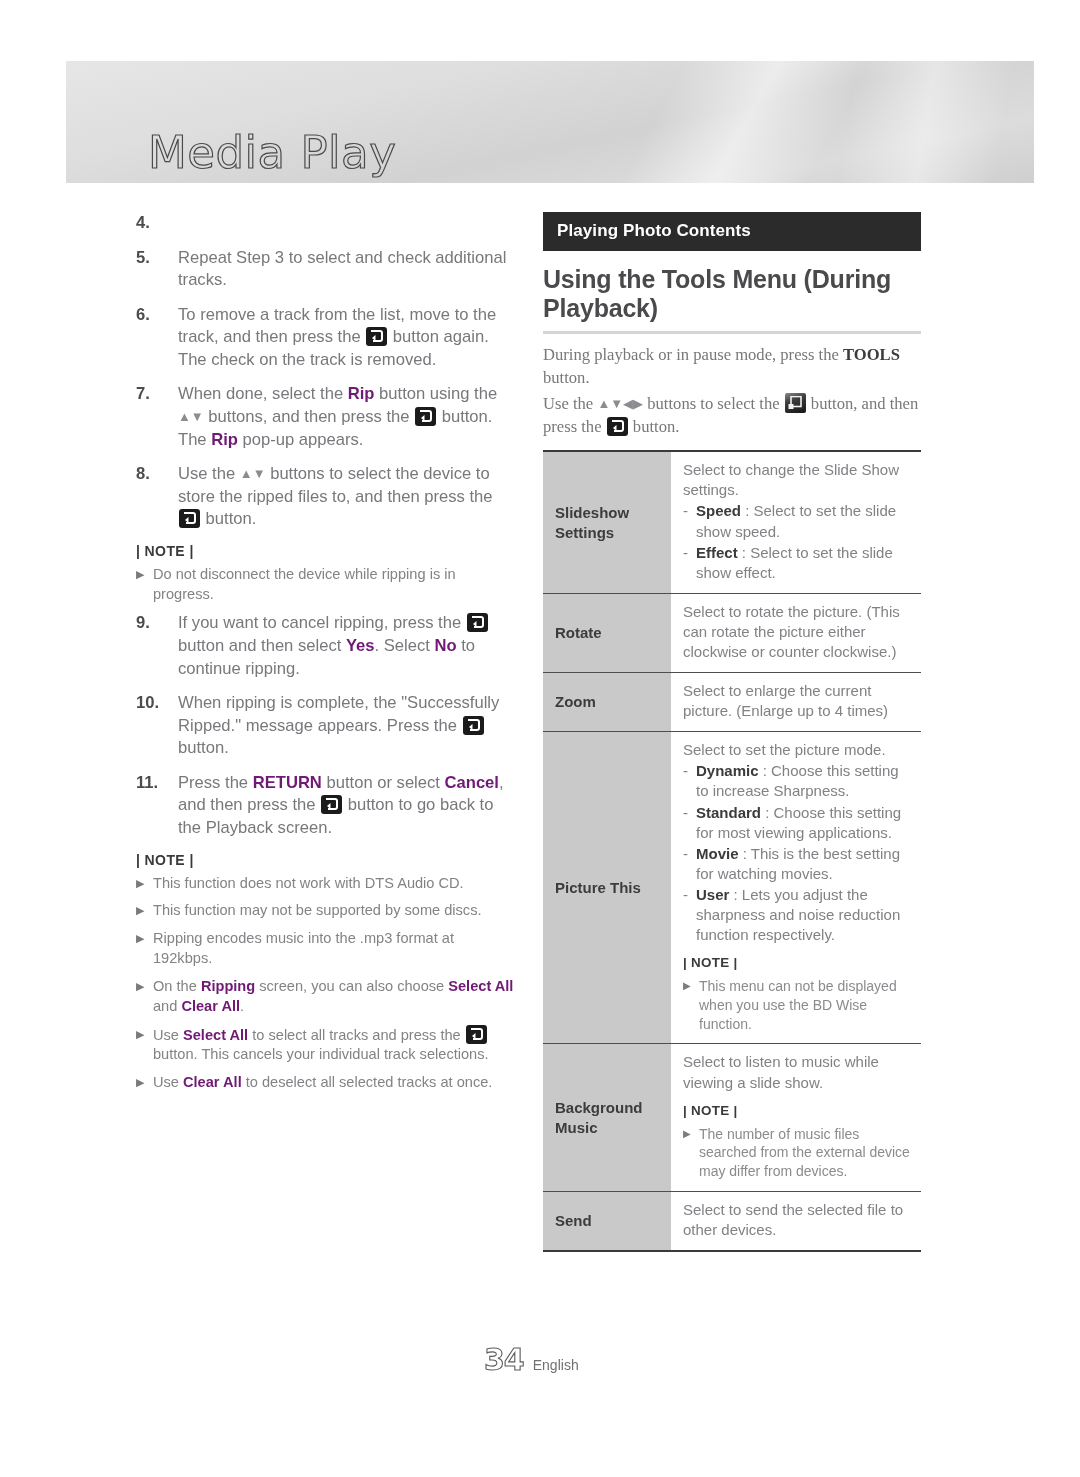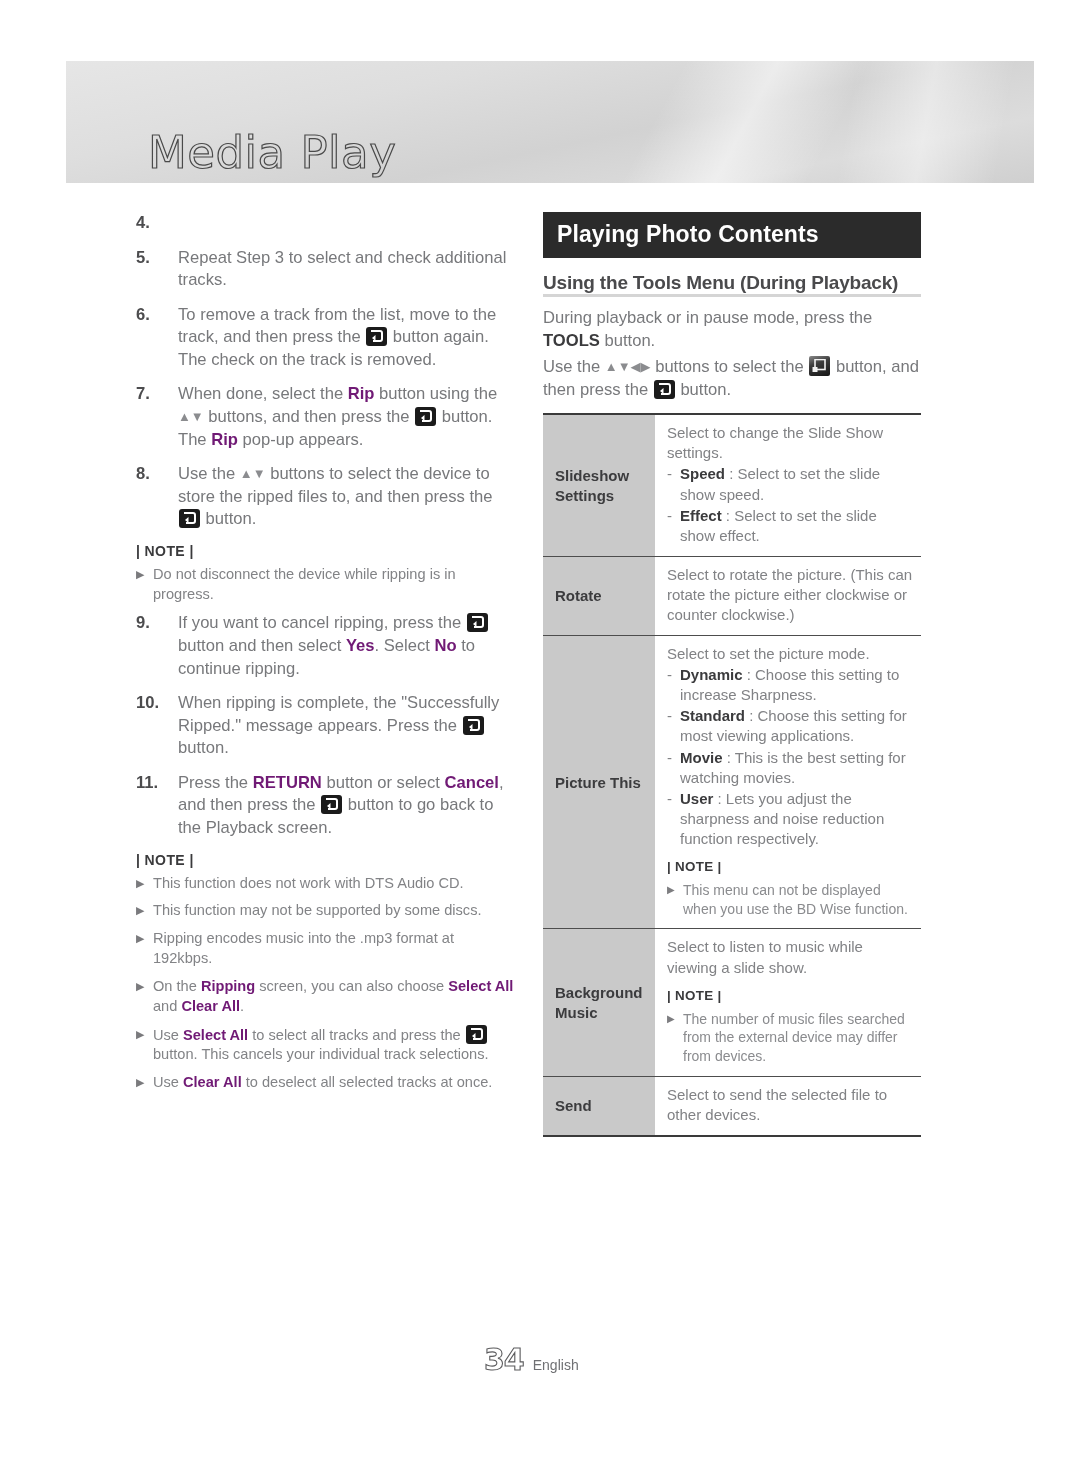--- a/index.html
+++ b/index.html
@@ -101,67 +101,68 @@
     color: #7a7a7d;
     font-size: 11px;
     line-height: 1.7;
   }
   .note-text { flex: 1 1 auto; }
 
   
   .section-bar {
     background: #2b2b2b;
     color: #ffffff;
-    font-size: 23px;
+    font-size: 17px;
     font-weight: bold;
     padding: 9px 8px 10px 14px;
     letter-spacing: 0.1px;
     margin-bottom: 14px;
     width: 378px;
     box-sizing: border-box;
   }
   .intro-text {
     font-size: 16.6px;
     line-height: 1.36;
     color: #77787b;
     margin-bottom: 14px;
   }
   .subsection {
-    font-size: 19px;
+    font-size: 25px;
     font-weight: bold;
     color: #4a4a4c;
-    padding-bottom: 0;
+    padding-bottom: 8px;
     border-bottom: 3px solid #d5d5d5;
     margin-bottom: 10px;
     letter-spacing: -0.2px;
   }
   .body-text {
     font-size: 16.6px;
     line-height: 1.36;
     color: #77787b;
     margin-bottom: 4px;
+    font-family: Liberation Serif, serif;
   }
   .body-text b { color: #3b3b3d; font-weight: bold; }
 
   
   .tools-table {
     border-collapse: collapse;
     width: 378px;
     margin-top: 12px;
     border-top: 2.5px solid #3a3a3a;
     border-bottom: 2.5px solid #3a3a3a;
   }
   .tools-table td {
     vertical-align: top;
     border-bottom: 1.6px solid #4d4d4d;
     padding: 0;
   }
   .tools-table tr:last-child td { border-bottom: none; }
   .tt-label {
-    width: 112px;
+    width: 128px;
     background: #c9c9c9;
     color: #3c3c3e;
     font-size: 15px;
     font-weight: bold;
     line-height: 1.3;
     padding: 10px 0 10px 12px !important;
     vertical-align: middle !important;
     box-sizing: border-box;
   }
   .tt-desc {
@@ -385,20 +386,26 @@
             </div>
           </td>
         </tr>
         <tr>
           <td class="tt-label">Rotate</td>
           <td class="tt-desc">
             <div>Select to rotate the picture. (This can rotate the picture either clockwise or counter clockwise.)</div>
           </td>
         </tr>
         <tr>
+          <td class="tt-label">Zoom</td>
+          <td class="tt-desc">
+            <div>Select to enlarge the current picture. (Enlarge up to 4 times)</div>
+          </td>
+        </tr>
+        <tr>
           <td class="tt-label">Picture This</td>
           <td class="tt-desc">
             <div>Select to set the picture mode.</div>
             <div class="dashrow">
               <div class="dash">-</div>
               <div class="dashtext"><b>Dynamic</b> : Choose this setting to increase Sharpness.</div>
             </div>
             <div class="dashrow">
               <div class="dash">-</div>
               <div class="dashtext"><b>Standard</b> : Choose this setting for most viewing applications.</div>

